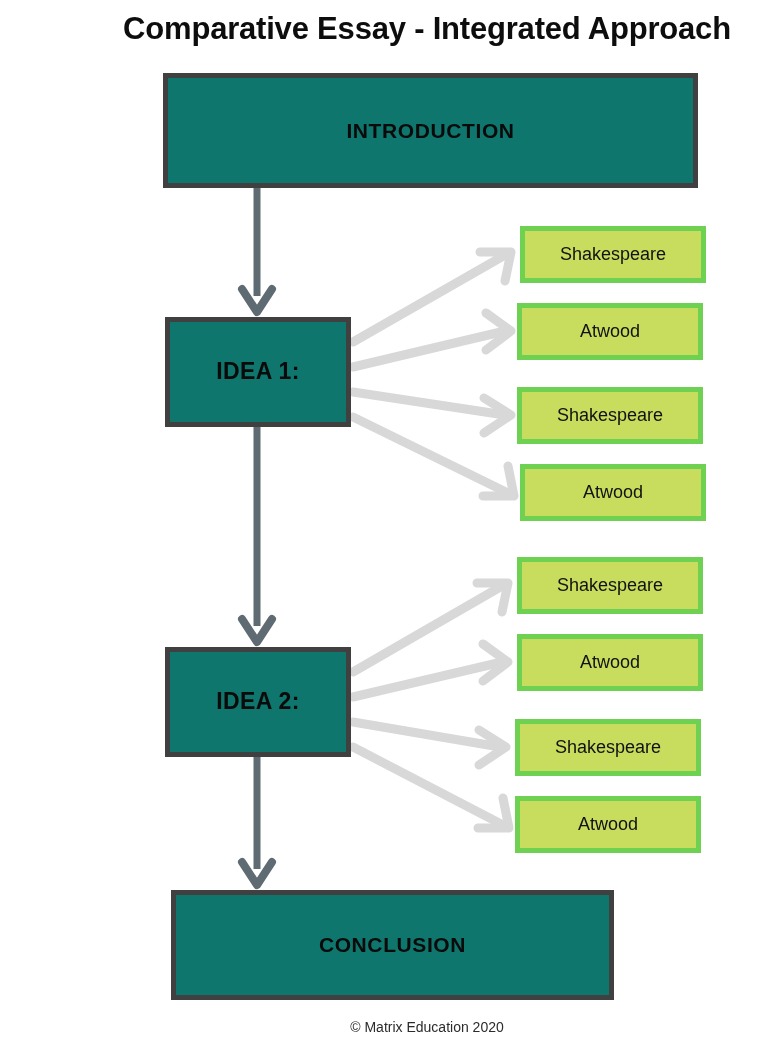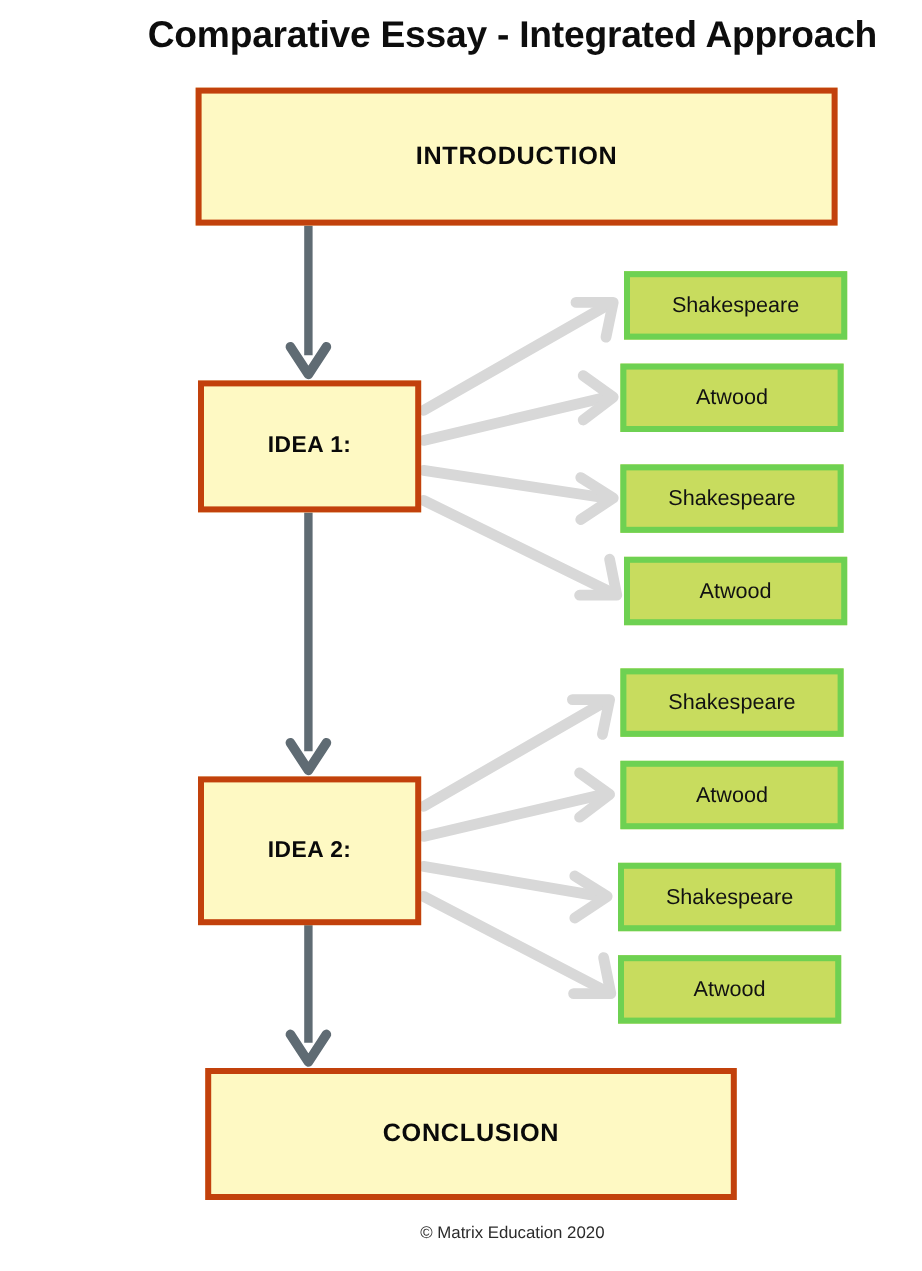--- a/index.html
+++ b/index.html
@@ -42,22 +42,22 @@
   }
   .node {
     position: absolute;
     box-sizing: border-box;
     display: flex;
     align-items: center;
     justify-content: center;
     text-align: center;
   }
   .node-main {
-    background: #fef9c3;
-    border: 5px solid #c2410c;
+    background: #0f766e;
+    border: 5px solid #404040;
     box-shadow: 0 0 0 0 rgba(0,0,0,0);
   }
   .node-main .node-label {
     color: #0a0a0a;
     font-weight: bold;
   }
   .node-sub {
     background: #C8DC5E;
     border: 5px solid #6ED152;
   }
@@ -65,21 +65,21 @@
     color: #121212;
     font-weight: normal;
     text-align: right;
   }
   .node-label {
     font-family: "Liberation Sans", sans-serif;
     line-height: 1.1;
     padding: 0 6px;
   }
   .lbl-xl { font-size: 21px; letter-spacing: 0.6px; }
-  .lbl-lg { font-size: 19px; letter-spacing: 0.4px; }
+  .lbl-lg { font-size: 23px; letter-spacing: 0.4px; }
   .lbl-md { font-size: 18px; }
   .footer {
     position: absolute;
     left: 0;
     top: 1019px;
     width: 768px;
     text-align: center;
     font-size: 14px;
     color: #2b2b2b;
     font-family: "Liberation Sans", sans-serif;
@@ -145,21 +145,21 @@
   </svg>
 
   <div class="node node-main" id="node-introduction" style="left: 120px; top: 73px; width: 535px; height: 115px;">
     <span class="node-label lbl-xl">INTRODUCTION</span>
   </div>
 
   <div class="node node-main" id="node-idea-1" style="left: 122px; top: 317px; width: 186px; height: 110px;">
     <span class="node-label lbl-lg">IDEA 1:</span>
   </div>
 
-  <div class="node node-main" id="node-idea-2" style="left: 122px; top: 647px; width: 186px; height: 124px;">
+  <div class="node node-main" id="node-idea-2" style="left: 122px; top: 647px; width: 186px; height: 110px;">
     <span class="node-label lbl-lg">IDEA 2:</span>
   </div>
 
   <div class="node node-main" id="node-conclusion" style="left: 128px; top: 890px; width: 443px; height: 110px;">
     <span class="node-label lbl-xl">CONCLUSION</span>
   </div>
 
   <div class="node node-sub" id="node-idea1-shakespeare-1" style="left: 477px; top: 226px; width: 186px; height: 57px;">
     <span class="node-label lbl-md">Shakespeare</span>
   </div>

